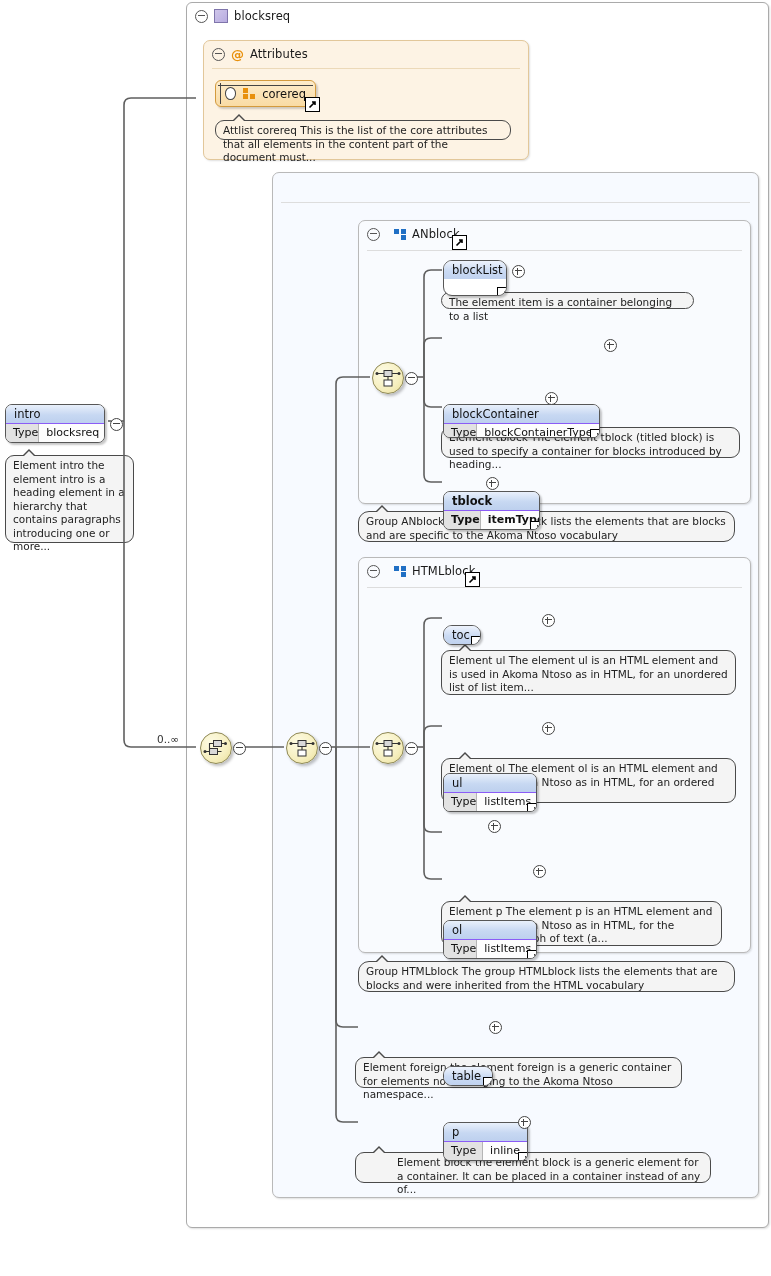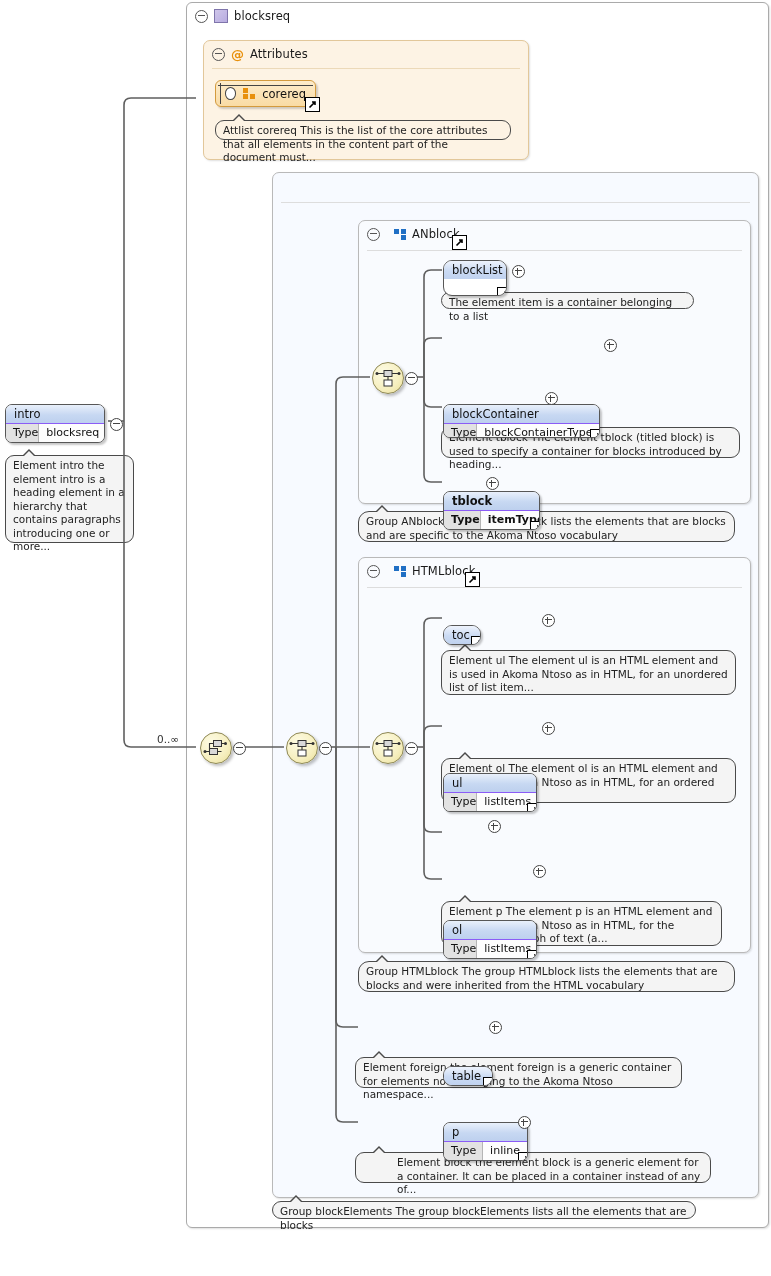--- a/index.html
+++ b/index.html
@@ -438,16 +438,15 @@
   <div class="elem layer2" style="left:357px;top:1007px;width:127px;height:39px;">
     <div class="name">foreign</div>
 
   </div>
   <div class="circ plus" style="left:489px;top:1021px;"></div>
   <div class="anno" style="left:355px;top:1057px;width:327px;height:31px;">Element foreign the element foreign is a generic container for elements not belonging to the Akoma Ntoso namespace...</div>
 
   <div class="circ plus" style="left:518px;top:1116px;"></div>
   <div class="anno" style="left:355px;top:1152px;width:356px;height:31px;padding-left:41px;">Element block the element block is a generic element for a container. It can be placed in a container instead of any of...</div>
 
-  <div class="anno wide" style="left:272px;top:1201px;width:424px;height:18px;">Group blockElements The group blockElements lists all the elements that are blocks</div>
 
 
 </div>
 
 </body></html>

